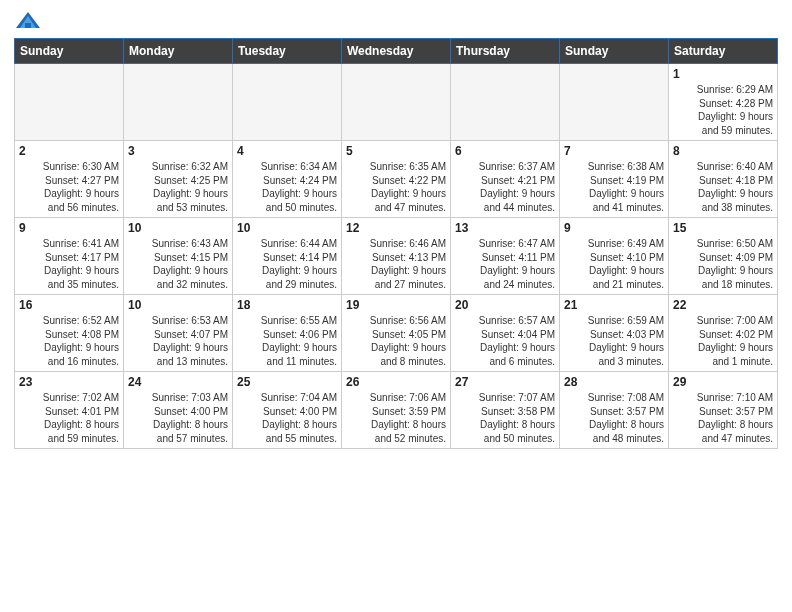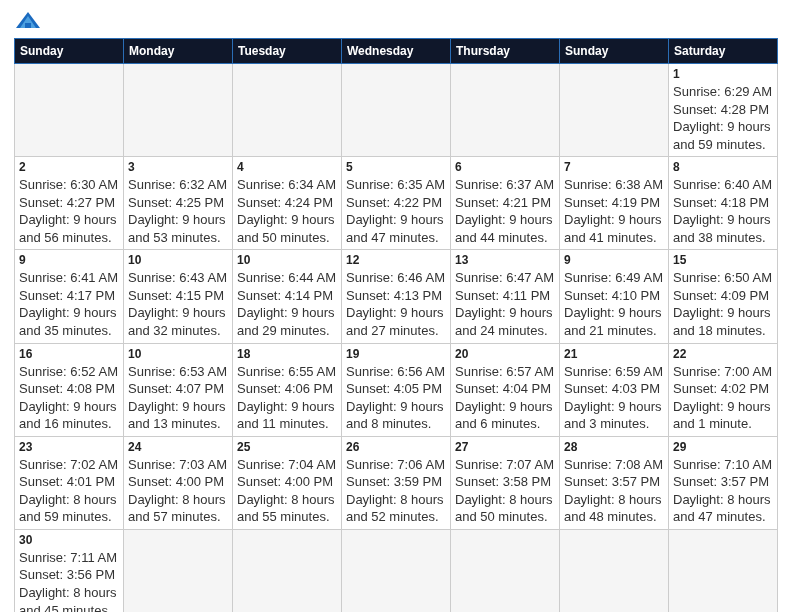--- a/index.html
+++ b/index.html
@@ -56,21 +56,21 @@
       font-size: 13px;
       color: #444;
       margin-top: 2px;
     }
     .calendar {
       width: 100%;
       border-collapse: collapse;
       border: 1px solid #ccc;
     }
     .calendar th {
-      background: #0f172a;
+      background: #404040;
       color: #fff;
       font-size: 12px;
       font-weight: bold;
       text-align: left;
       padding: 5px 5px;
       border: 1px solid #2a6db5;
     }
     .calendar td {
       vertical-align: top;
       border: 1px solid #ccc;
@@ -79,23 +79,24 @@
       min-height: 72px;
       height: 72px;
     }
     .day-number {
       font-size: 12px;
       font-weight: bold;
       color: #222;
       margin-bottom: 2px;
     }
     .day-info {
-      font-size: 13px;
+      font-size: 10px;
       color: #333;
       line-height: 1.35;
+      text-align: right;
     }
     .empty-cell {
       background: #f5f5f5;
     }
     .last-row td {
       height: 60px;
     }
   </style>
 </head>
 <body>
@@ -257,27 +258,15 @@
           </td>
           <td>
             <div class="day-number">28</div>
             <div class="day-info">Sunrise: 7:08 AM<br>Sunset: 3:57 PM<br>Daylight: 8 hours<br>and 48 minutes.</div>
           </td>
           <td>
             <div class="day-number">29</div>
             <div class="day-info">Sunrise: 7:10 AM<br>Sunset: 3:57 PM<br>Daylight: 8 hours<br>and 47 minutes.</div>
           </td>
         </tr>
-        <tr class="last-row">
-          <td>
-            <div class="day-number">30</div>
-            <div class="day-info">Sunrise: 7:11 AM<br>Sunset: 3:56 PM<br>Daylight: 8 hours<br>and 45 minutes.</div>
-          </td>
-          <td class="empty-cell"></td>
-          <td class="empty-cell"></td>
-          <td class="empty-cell"></td>
-          <td class="empty-cell"></td>
-          <td class="empty-cell"></td>
-          <td class="empty-cell"></td>
-        </tr>
       </tbody>
   </table>
 </div>
 
 </body></html>

